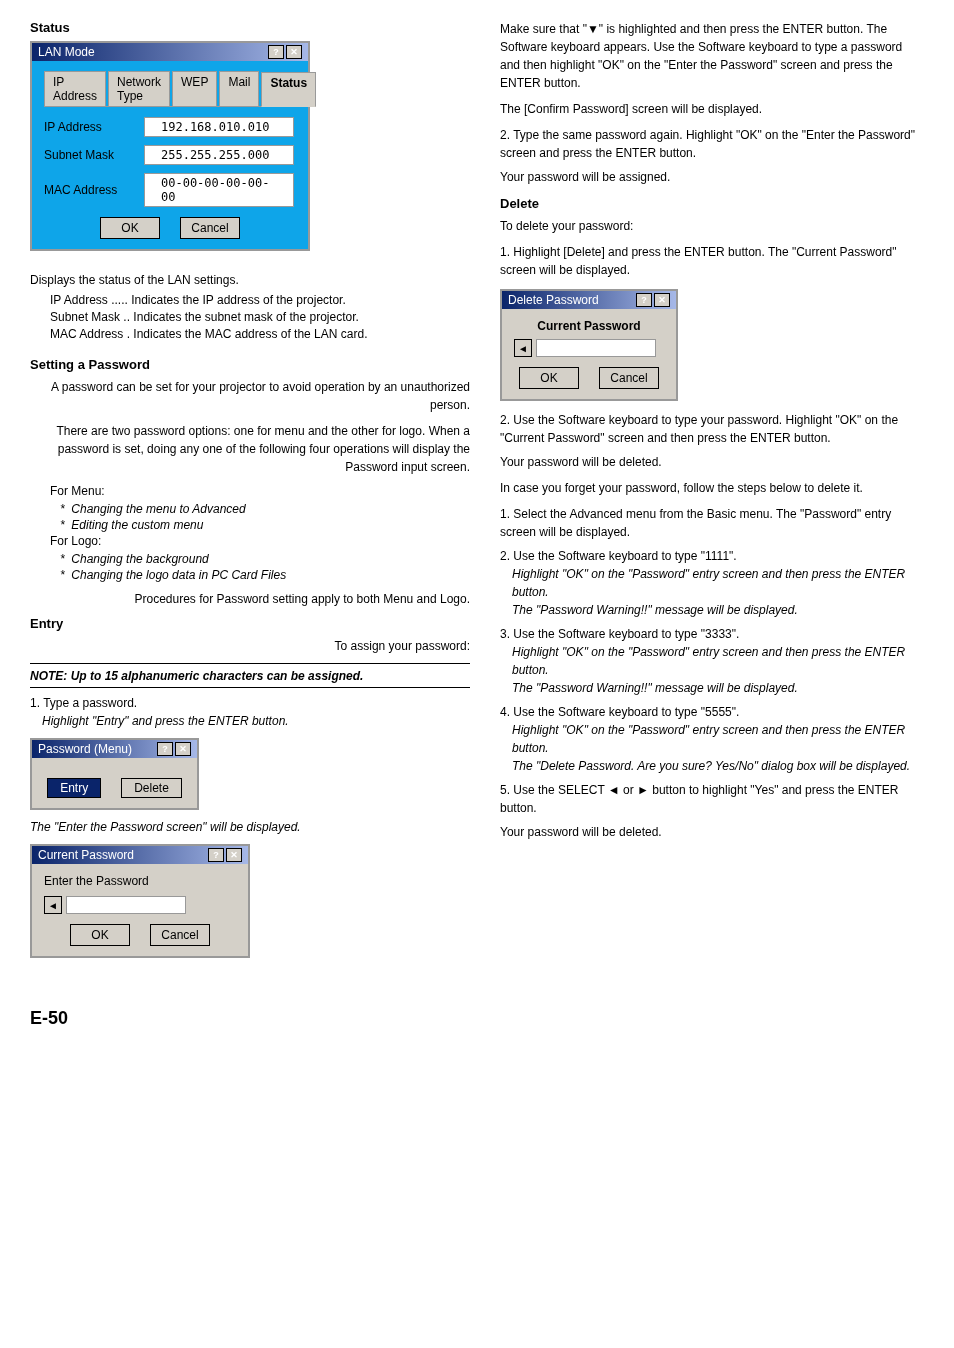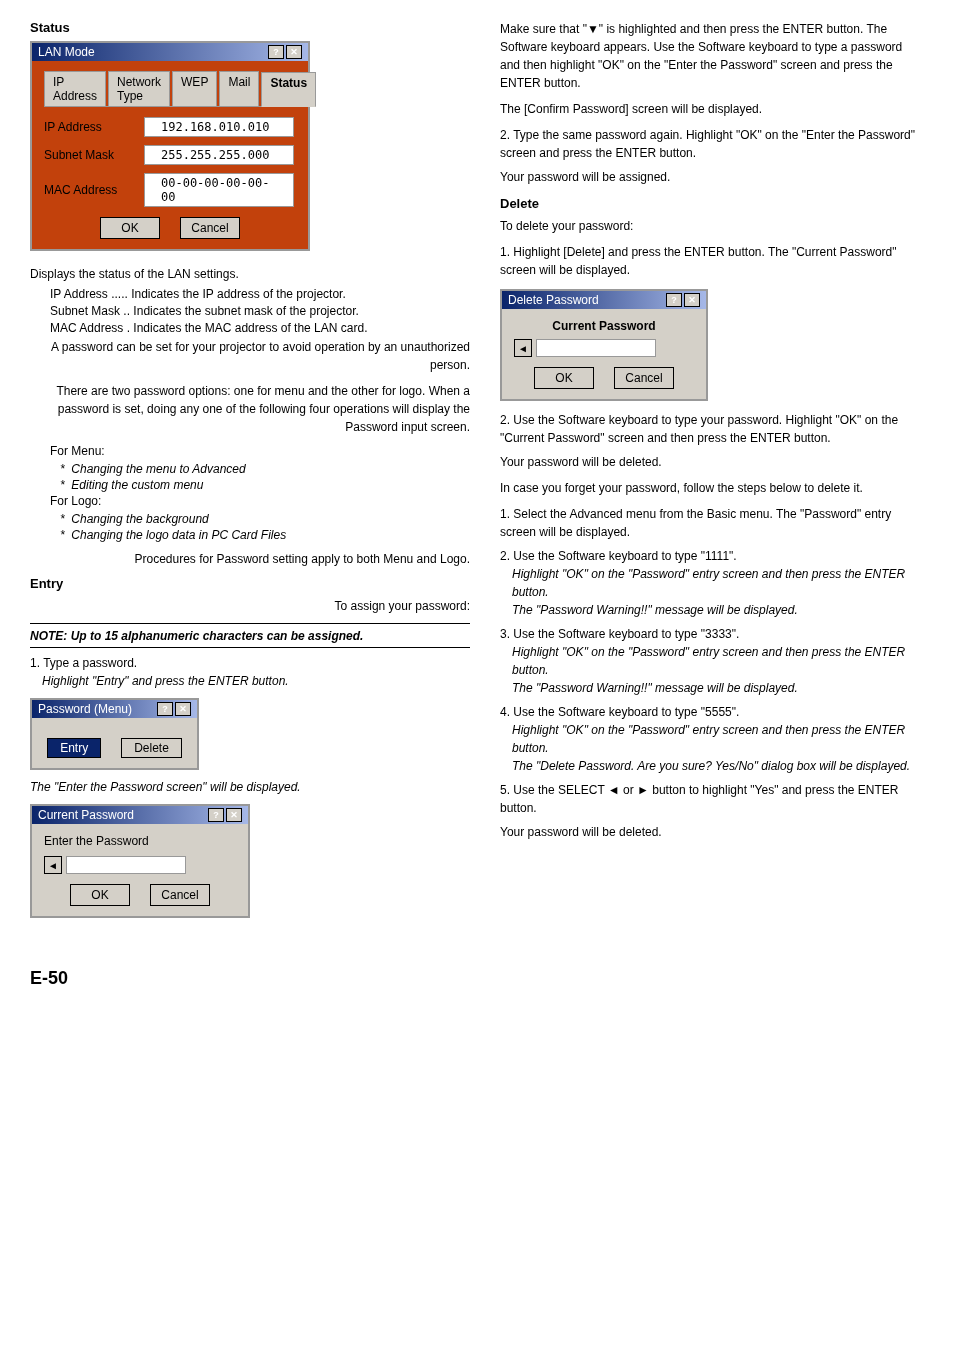--- a/index.html
+++ b/index.html
@@ -24,22 +24,22 @@
       flex: 1;
     }
     .section-title {
       font-weight: bold;
       margin-bottom: 6px;
       font-size: 13px;
     }
     
     .dialog {
       border: 2px solid #999;
-      background: #c2410c;
-      margin-bottom: 16px;
+      background: #0ea5e9;
+      margin-bottom: 22px;
       width: 280px;
     }
     .dialog-title-bar {
       background: linear-gradient(to right, #0a246a, #a6b8e8);
       color: #fff;
       padding: 2px 6px;
       font-size: 12px;
       display: flex;
       align-items: center;
       justify-content: space-between;
@@ -242,21 +242,21 @@
     }
     .right-italic {
       font-style: italic;
       margin-left: 12px;
       font-size: 12px;
       line-height: 1.5;
     }
     .delete-dialog {
       border: 2px solid #999;
       background: #d4d0c8;
-      width: 208px;
+      width: 178px;
       margin: 10px 0;
     }
     .delete-label {
       font-size: 12px;
       font-weight: bold;
       margin-bottom: 6px;
       text-align: center;
     }
   </style>
 </head>
@@ -301,20 +301,21 @@
           <button class="dlg-btn">Cancel</button>
         </div>
       </div>
     </div>
 
     <div class="status-desc">Displays the status of the LAN settings.</div>
     <div class="status-item">IP Address .....  Indicates the IP address of the projector.</div>
     <div class="status-item">Subnet Mask ..  Indicates the subnet mask of the projector.</div>
     <div class="status-item">MAC Address .  Indicates the MAC address of the LAN card.</div>
 
+    <div class="section-heading">Setting a Password</div>
     <div class="body-text">A password can be set for your projector to avoid operation by an unauthorized person.</div>
     <div class="body-text">There are two password options: one for menu and the other for logo. When a password is set, doing any one of the following four operations will display the Password input screen.</div>
 
     <div class="indent">For Menu:</div>
     <div class="indent-bullet">*&nbsp;&nbsp;<span>Changing the menu to Advanced</span></div>
     <div class="indent-bullet">*&nbsp;&nbsp;<span>Editing the custom menu</span></div>
     <div class="indent">For Logo:</div>
     <div class="indent-bullet">*&nbsp;&nbsp;<span>Changing the background</span></div>
     <div class="indent-bullet">*&nbsp;&nbsp;<span>Changing the logo data in PC Card Files</span></div>
 

